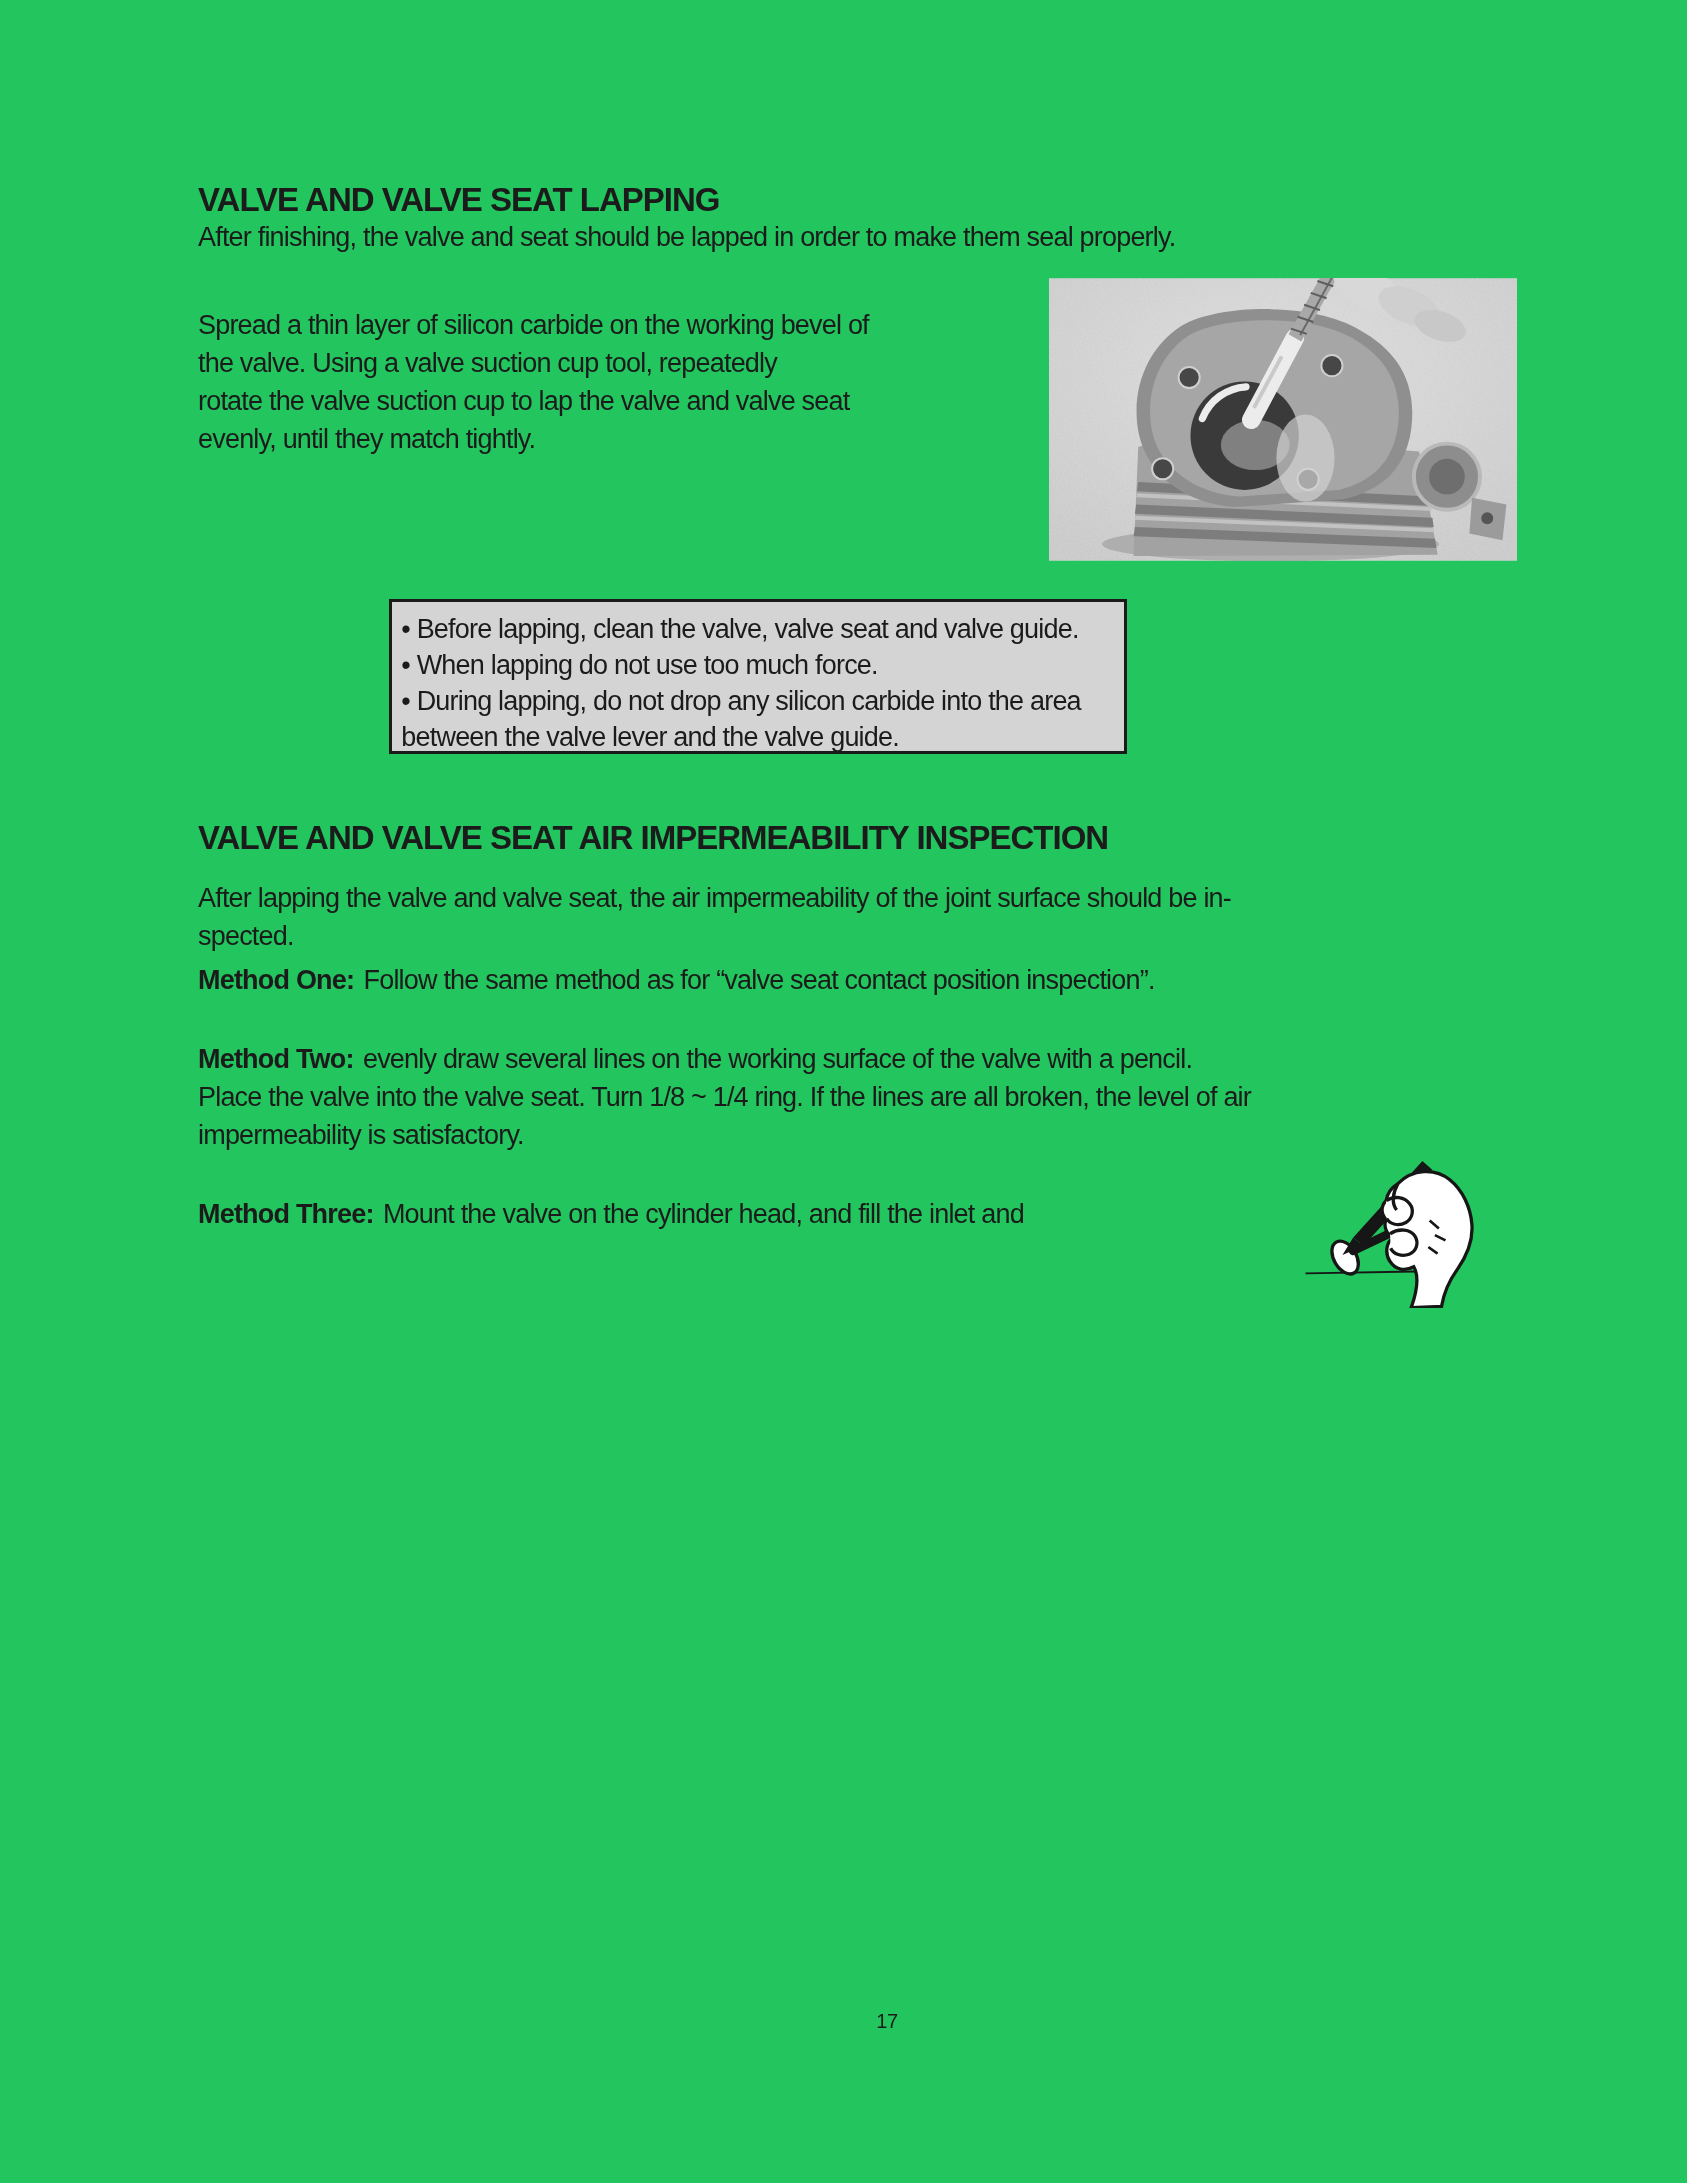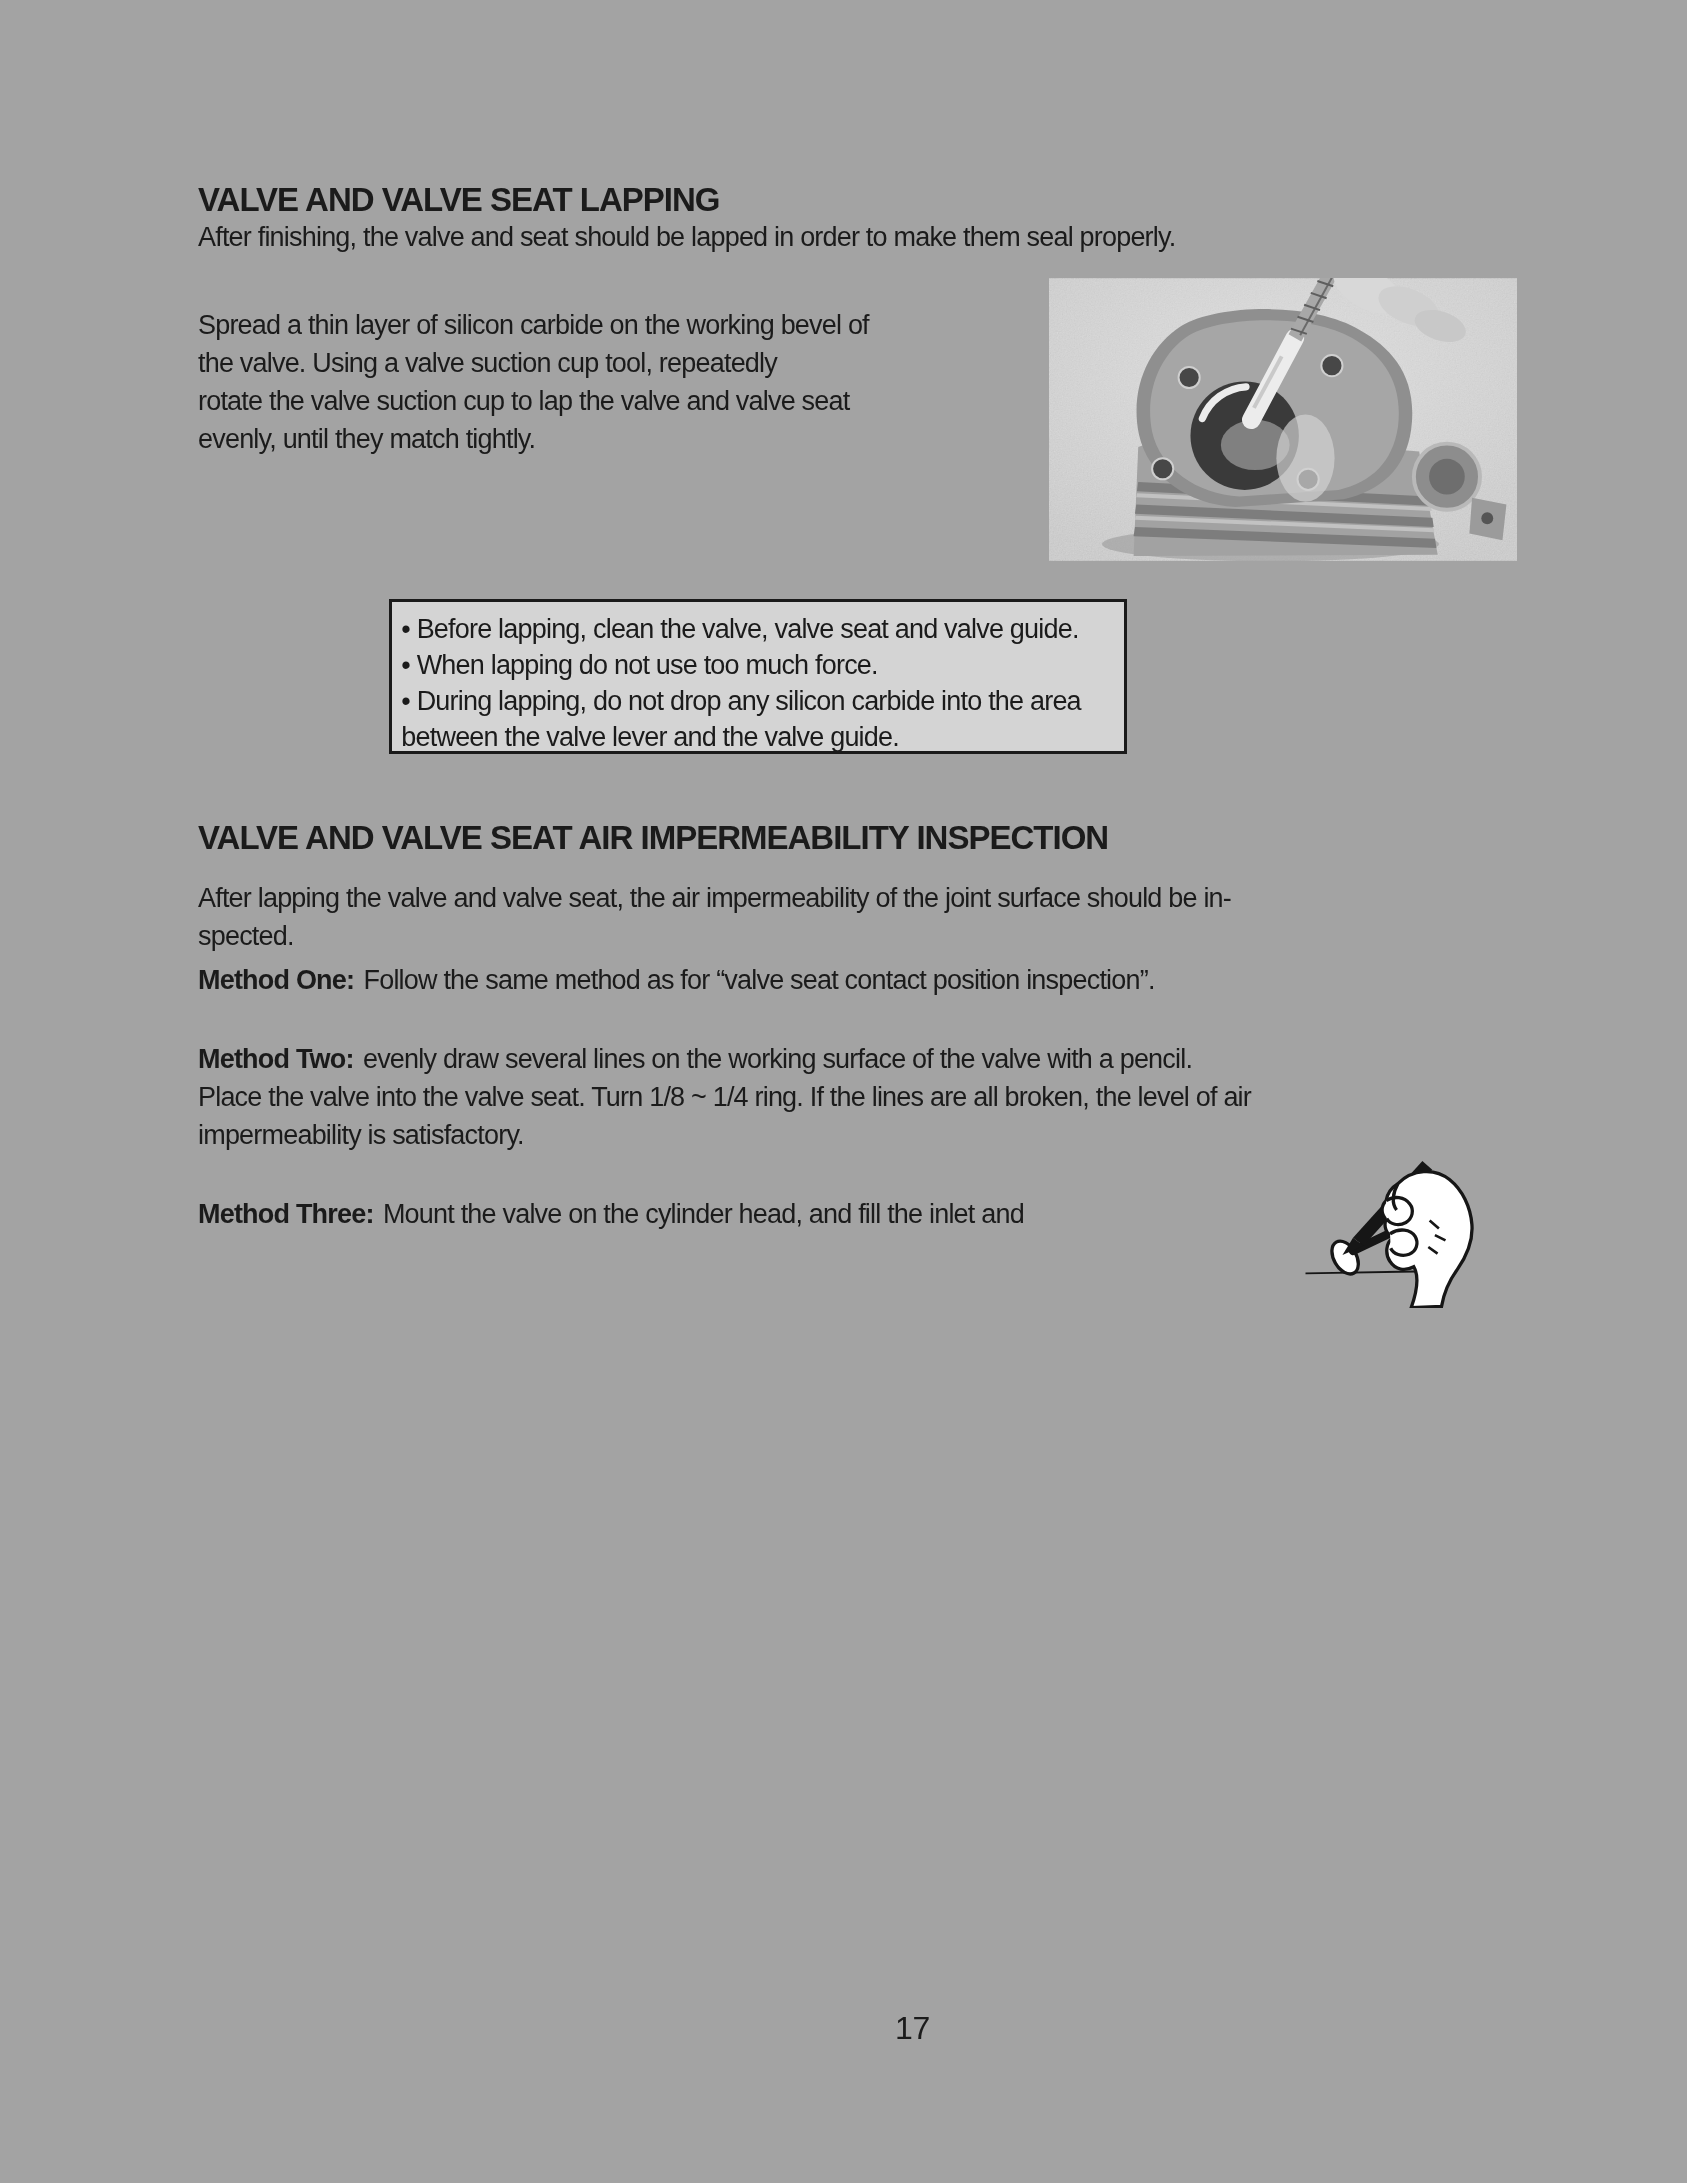--- a/index.html
+++ b/index.html
@@ -1,20 +1,20 @@
 <!DOCTYPE html>
 <html style="font-size:10.6px"><head>
 <meta charset="utf-8">
 <style>
   html, body { margin: 0; padding: 0; background: #e8e8e8; }
   .page {
     position: relative;
     width: 1687px;
     height: 2183px;
-    background: #a3a3a3;
+    background: #22c55e;
     font-family: "Liberation Sans", sans-serif;
     color: #1b1b1b;
     overflow: hidden;
   }
   .abs { position: absolute; }
   .h1 {
     font-size: 33px;
     font-weight: bold;
     letter-spacing: -1px;
     white-space: nowrap;
@@ -31,23 +31,23 @@
     box-sizing: border-box;
   }
   .note-line {
     font-size: 27px;
     line-height: 36px;
     letter-spacing: -0.8px;
     white-space: nowrap;
   }
   .method-label { font-weight: bold; margin-right: 9.3px; }
   .pagenum {
-    font-size: 32px;
+    font-size: 20px;
     letter-spacing: -0.3px;
-    text-align: right;
+    text-align: center;
   }
   .photo-frame { display: block; }
 </style>
 </head>
 <body>
 
 <div class="page">
 
   <div class="abs h1" style="left:198px; top:181px;">VALVE AND VALVE SEAT LAPPING</div>
 

